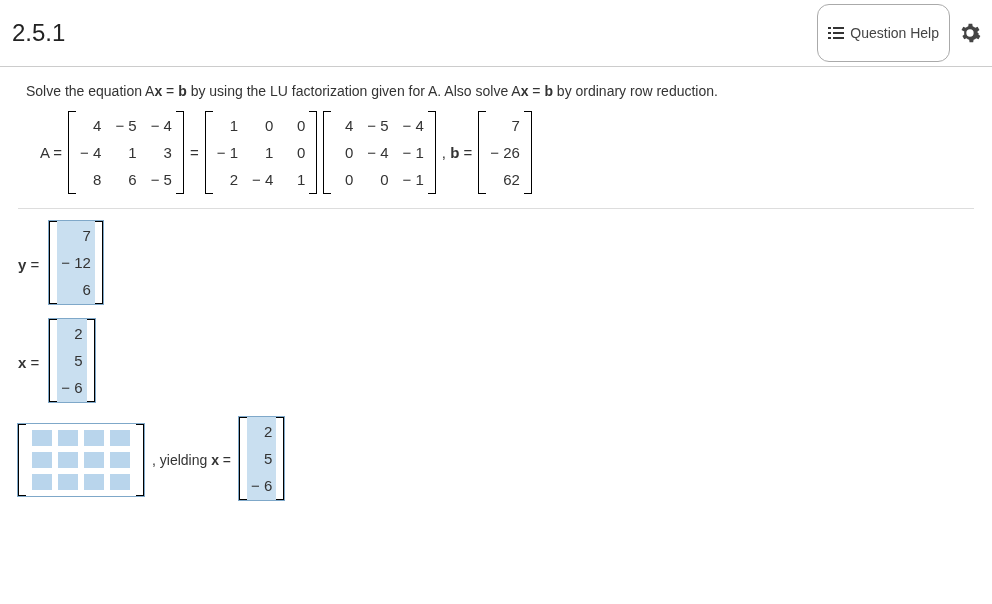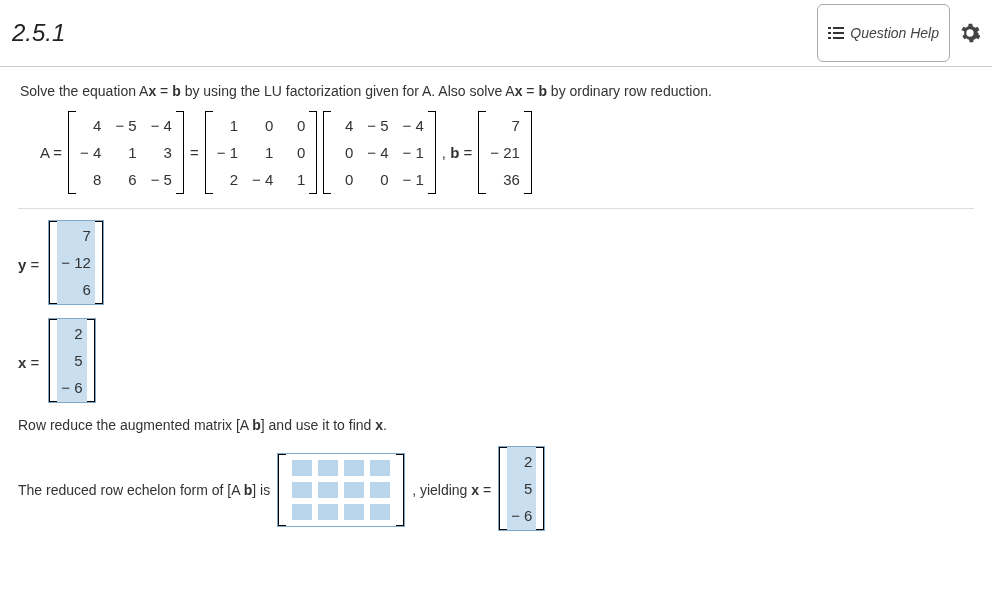--- a/index.html
+++ b/index.html
@@ -9,57 +9,56 @@
     font-size: 14px;
     color: #333;
     background: #fff;
   }
   .header {
     display: flex;
     align-items: center;
     justify-content: space-between;
     border-bottom: 1px solid #ccc;
     padding: 4px 8px;
-    font-style: italic;
   }
   .title {
     font-size: 24px;
     color: #222;
     padding: 2px 4px;
   }
   .header-right {
     display: flex;
     align-items: center;
     gap: 6px;
   }
   .qh-btn {
     display: flex;
     align-items: center;
     gap: 6px;
     border: 1px solid #aaa;
-    border-radius: 6px;
+    border-radius: 12px;
     padding: 20px 10px;
     font-size: 14px;
     color: #444;
     background: #fff;
     cursor: pointer;
   }
   .gear-btn {
     width: 28px;
     height: 28px;
     display: flex;
     align-items: center;
     justify-content: center;
     cursor: pointer;
   }
   .content {
     padding: 12px 18px;
   }
   .instr {
-    margin: 4px 0 12px 2px;
+    margin: 4px 0 12px 8px;
     font-size: 14px;
   }
   .eq-row {
     display: flex;
     align-items: center;
     gap: 6px;
     margin: 6px 0 14px 22px;
     font-size: 15px;
   }
   .hr { border: none; border-top: 1px solid #ddd; margin: 8px 0 12px 0;}
@@ -187,22 +186,22 @@
           <span class="cell">0</span>
           <span class="cell">− 1</span>
       </span>
       <span class="bracket right"></span>
     </span>
     <span class="label">, <b class="vec">b</b> =</span>
     <span class="matrix">
       <span class="bracket left"></span>
       <span class="mbody c1">
         <span class="cell">7</span>
-        <span class="cell">− 21</span>
-        <span class="cell">36</span>
+        <span class="cell">− 26</span>
+        <span class="cell">62</span>
       </span>
       <span class="bracket right"></span>
     </span>
   </div>
 
   <hr class="hr">
 
 
   <div class="solve-row">
     <span class="label"><b class="vec">y</b> =</span>
@@ -227,26 +226,22 @@
         <span class="mbody c1">
           <span class="cell">2</span>
           <span class="cell">5</span>
           <span class="cell">− 6</span>
         </span>
         <span class="bracket right"></span>
       </span>
     </span>
   </div>
 
-  <div class="section-text">
-    Row reduce the augmented matrix [A <b class="vec">b</b>] and use it to find <b class="vec">x</b>.
-  </div>
 
   <div class="final-row">
-    <span>The reduced row echelon form of [A <b class="vec">b</b>] is</span>
     <span class="matrix input-matrix">
       <span class="bracket left"></span>
       <span class="mbody c4">
         <span class="input-cell"></span>
           <span class="input-cell"></span>
           <span class="input-cell"></span>
           <span class="input-cell"></span>
         <span class="input-cell"></span>
           <span class="input-cell"></span>
           <span class="input-cell"></span>

